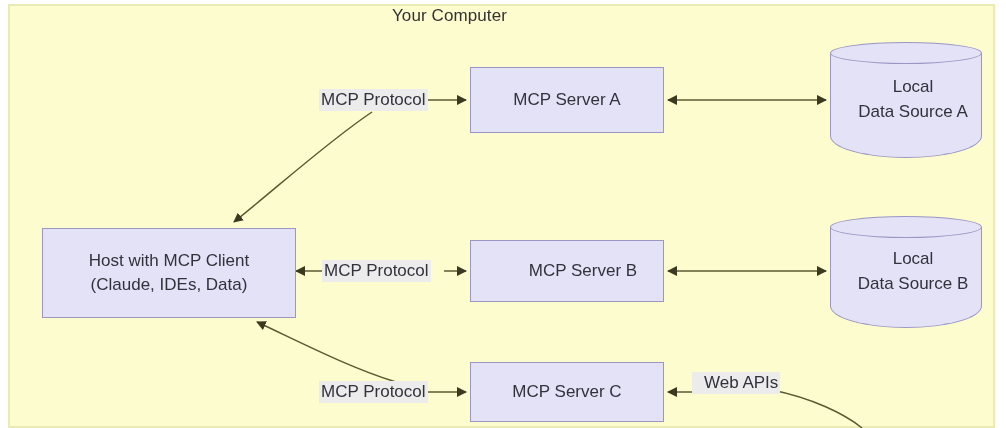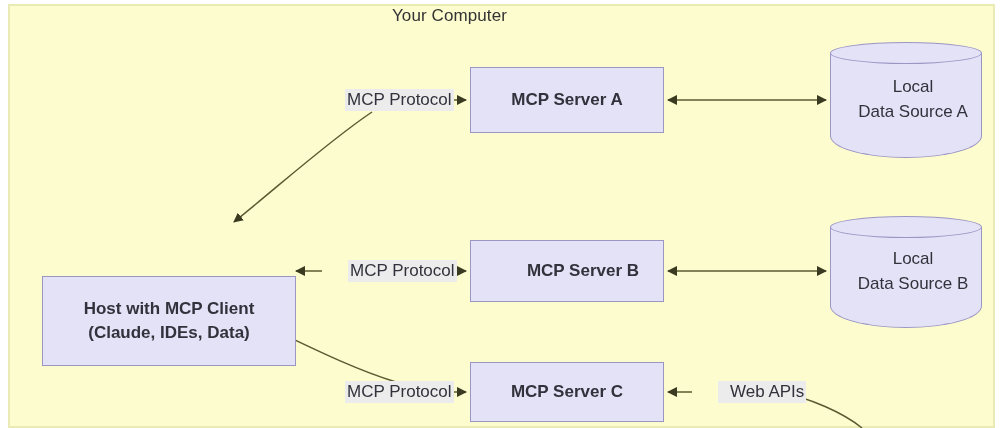--- a/index.html
+++ b/index.html
@@ -52,21 +52,20 @@
     background: #e4e2f7;
     border: 1.6px solid #9c96c4;
     box-sizing: border-box;
     display: flex;
     flex-direction: column;
     justify-content: center;
     color: #32323c;
     font-size: 17px;
     line-height: 1.42;
     text-align: center;
-    font-weight: bold;
   }
   .node-box .line2 { display: block; }
 
   .cylinder {
     position: absolute;
     box-sizing: border-box;
   }
   .cyl-body {
     position: absolute;
     left: 0;
@@ -108,21 +107,20 @@
     text-align: center;
   }
   .edge-label {
     position: absolute;
     font-size: 17px;
     color: #32323c;
     background: #ececec;
     padding: 1px 2px;
     white-space: nowrap;
     line-height: 1.2;
-    margin-left: 26px;
   }
 </style>
 </head>
 <body>
 
 <div id="diagram-root">
 
   <div class="boundary"></div>
   <div class="boundary-title">Your Computer</div>
 
@@ -167,21 +165,21 @@
 
     <g>
       <line x1="692" y1="392" x2="668" y2="392" stroke="#5a5a32" stroke-width="1.5" marker-end="url(#arrowR)"></line>
     </g>
 
     <g>
       <path d="M 772 390 C 812 398, 845 414, 862 428" fill="none" stroke="#5a5a32" stroke-width="1.5"></path>
     </g>
   </svg>
 
-  <div class="node-box" style="left:42px; top:228px; width:254px; height:90px;margin-top:48px;">
+  <div class="node-box" style="left:42px; top:228px; width:254px; height:90px;">
     <span class="line1">Host with MCP Client</span>
     <span class="line2">(Claude, IDEs, Data)</span>
   </div>
 
   <div class="node-box" style="left:470px; top:67px; width:194px; height:66px;">
     <span>MCP Server A</span>
   </div>
 
   <div class="node-box" style="left:470px; top:240px; width:194px; height:62px;padding-left:32px;">
     <span>MCP Server B</span>
@@ -208,15 +206,15 @@
       <span>Data Source B</span>
     </div>
   </div>
 
   <div class="edge-label" style="left:319px; top:89px;">MCP Protocol</div>
 
   <div class="edge-label" style="left:322px; top:260px;">MCP Protocol</div>
 
   <div class="edge-label" style="left:319px; top:381px;">MCP Protocol</div>
 
-  <div class="edge-label" style="left:692px; top:381px;padding-left:12px;">Web APIs</div>
+  <div class="edge-label" style="left:692px; top:372px;padding-left:12px;">Web APIs</div>
 
 </div>
 
 </body></html>

